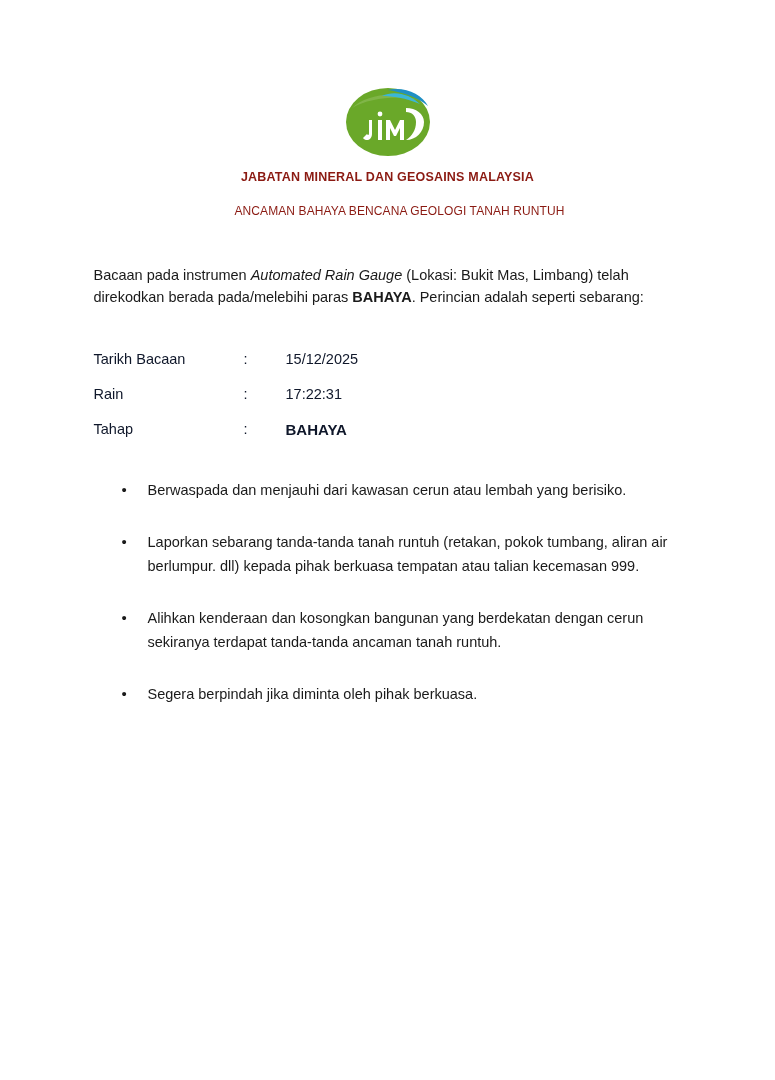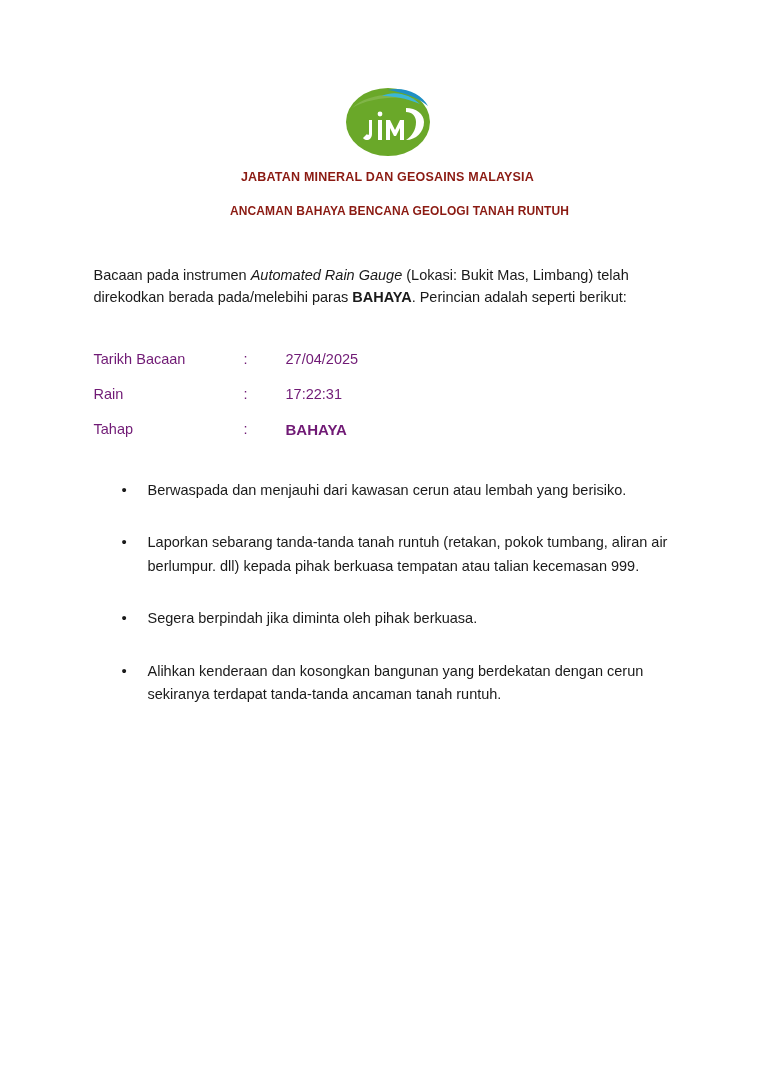--- a/index.html
+++ b/index.html
@@ -48,21 +48,21 @@
   }
   .notice-title {
     font-size: 12.5px;
     font-weight: bold;
     color: #8b1a12;
     text-decoration: underline;
     margin-bottom: 20px;
   }
   .subject-title {
     font-size: 12px;
-    font-weight: bold;
+    font-weight: normal;
     color: #8b1a12;
     letter-spacing: 0.1px;
     margin-left: 24px;
   }
 
   
   .body-area {
     margin: 0 auto;
     width: 590px;
     padding-left: 2px;
@@ -81,21 +81,21 @@
     font-weight: bold;
   }
 
   
   .details {
     margin-top: 42px;
     border-collapse: collapse;
   }
   .details td {
     font-size: 14.5px;
-    color: #701a75;
+    color: #0f172a;
     padding: 0 0 19px 0;
     vertical-align: top;
   }
   .details td.label {
     width: 150px;
   }
   .details td.colon {
     width: 42px;
   }
   .details td.value.strong {
@@ -154,45 +154,45 @@
   </div>
 
   <div class="heading-block">
     <div class="org-title">JABATAN MINERAL DAN GEOSAINS MALAYSIA</div>
     <div class="subject-title">ANCAMAN BAHAYA BENCANA GEOLOGI TANAH RUNTUH</div>
   </div>
 
   <div class="body-area">
 
     <p class="intro">
-      <span>Bacaan pada instrumen </span><span class="ital">Automated Rain Gauge</span><span> (Lokasi: Bukit Mas, Limbang) telah direkodkan berada pada/melebihi paras </span><span class="bold">BAHAYA</span><span>. Perincian adalah seperti berikut:</span>
+      <span>Bacaan pada instrumen </span><span class="ital">Automated Rain Gauge</span><span> (Lokasi: Bukit Mas, Limbang) telah direkodkan berada pada/melebihi paras </span><span class="bold">BAHAYA</span><span>. Perincian adalah seperti sebarang:</span>
     </p>
 
     <table class="details">
       <tbody>
         <tr>
           <td class="label">Tarikh Bacaan</td>
           <td class="colon">:</td>
-          <td class="value">27/04/2025</td>
+          <td class="value">15/12/2025</td>
         </tr>
         <tr>
           <td class="label">Rain</td>
           <td class="colon">:</td>
           <td class="value">17:22:31</td>
         </tr>
         <tr>
           <td class="label">Tahap</td>
           <td class="colon">:</td>
           <td class="value strong">BAHAYA</td>
         </tr>
       </tbody>
     </table>
 
 
     <ul class="safety-list">
       <li>Berwaspada dan menjauhi dari kawasan cerun atau lembah yang berisiko.</li>
       <li>Laporkan sebarang tanda-tanda tanah runtuh (retakan, pokok tumbang, aliran air berlumpur. dll) kepada pihak berkuasa tempatan atau talian kecemasan 999.</li>
+      <li>Alihkan kenderaan dan kosongkan bangunan yang berdekatan dengan cerun sekiranya terdapat tanda-tanda ancaman tanah runtuh.</li>
       <li>Segera berpindah jika diminta oleh pihak berkuasa.</li>
-      <li>Alihkan kenderaan dan kosongkan bangunan yang berdekatan dengan cerun sekiranya terdapat tanda-tanda ancaman tanah runtuh.</li>
     </ul>
 
   </div>
 </div>
 
 </body></html>

